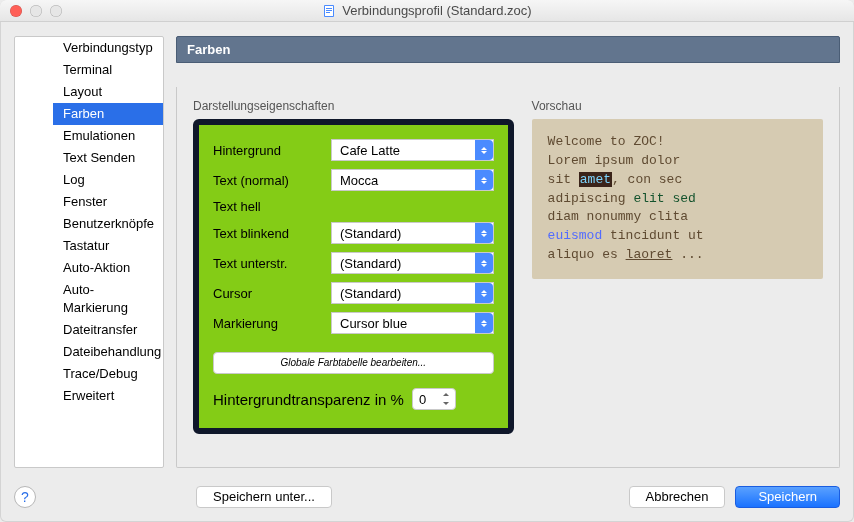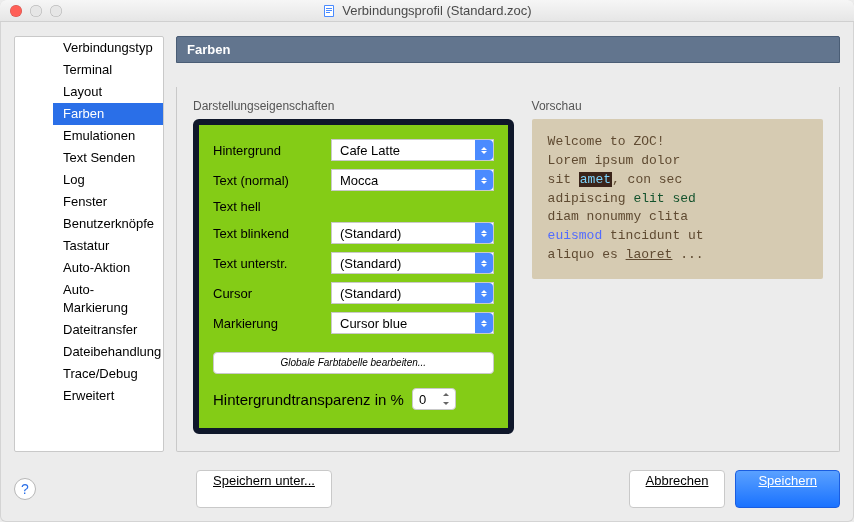--- a/index.html
+++ b/index.html
@@ -39,21 +39,21 @@
   .stepper .arrows .up { border-bottom: 3px solid #666; }
   .stepper .arrows .dn { border-top: 3px solid #666; }
   .preview { background: #d6cbb2; padding: 14px 16px; font-family: "Courier New", monospace; font-size: 13px; color: #5f4a31; border-radius: 2px; line-height: 1.45; }
   .preview .hl-amet { background: #3b241a; color: #7dd3fc; padding: 0 1px; }
   .preview .orange { color: #14532d; }
   .preview .blue { color: #516bff; }
   .preview .under { text-decoration: underline; }
   .footer { display: flex; align-items: center; padding: 8px 14px 14px 14px; gap: 10px; }
   .help { width: 22px; height: 22px; border: 1px solid #b7b7b7; border-radius: 50%; color: #2a6fe8; display: flex; align-items: center; justify-content: center; font-size: 14px; background: #fff; }
   .spacer { flex: 1; }
-  .btn { height: 38px; padding: 0 16px; background: #fff; border: 1px solid #c9c9c9; border-radius: 4px; font-size: 13px; line-height: 20px; cursor: default; text-decoration: underline; }
+  .btn { height: 22px; padding: 0 16px; background: #fff; border: 1px solid #c9c9c9; border-radius: 4px; font-size: 13px; line-height: 20px; cursor: default; }
   .btn.primary { background: linear-gradient(#5aa1ff,#1a72ff); color: #fff; border: 1px solid #1a5de0; padding: 0 22px; }
 </style>
 </head>
 <body>
 
 <div class="window">
   <div class="titlebar">
     <div class="traffic">
       <div class="tl red"></div>
       <div class="tl yellow"></div>

